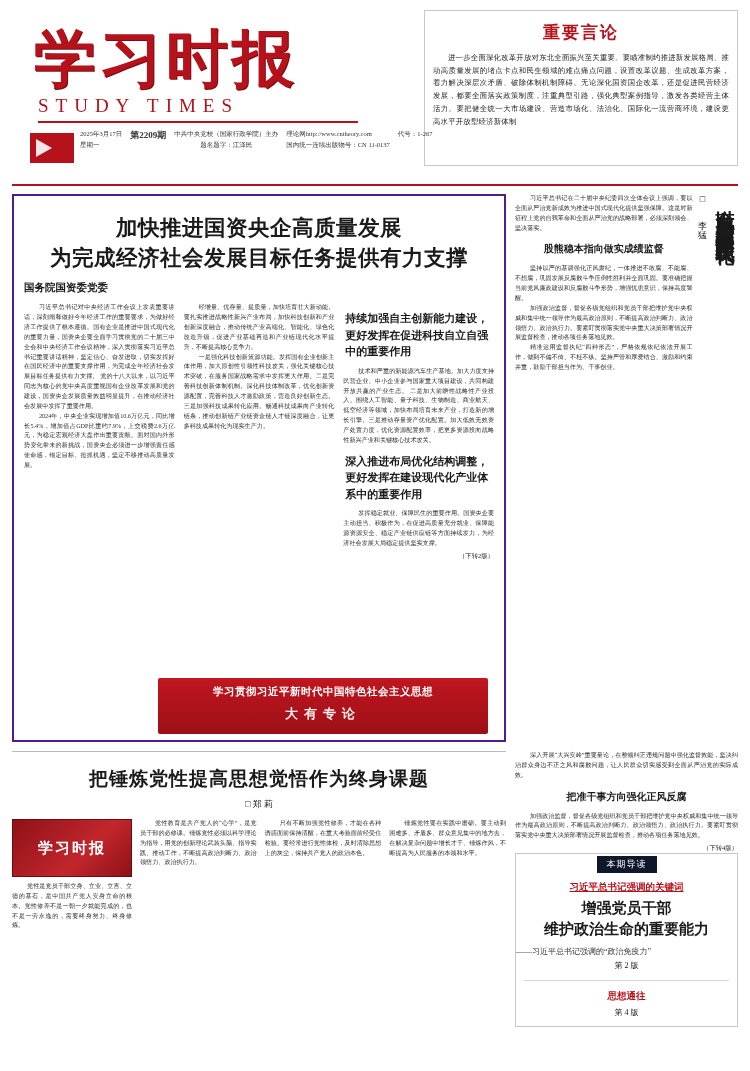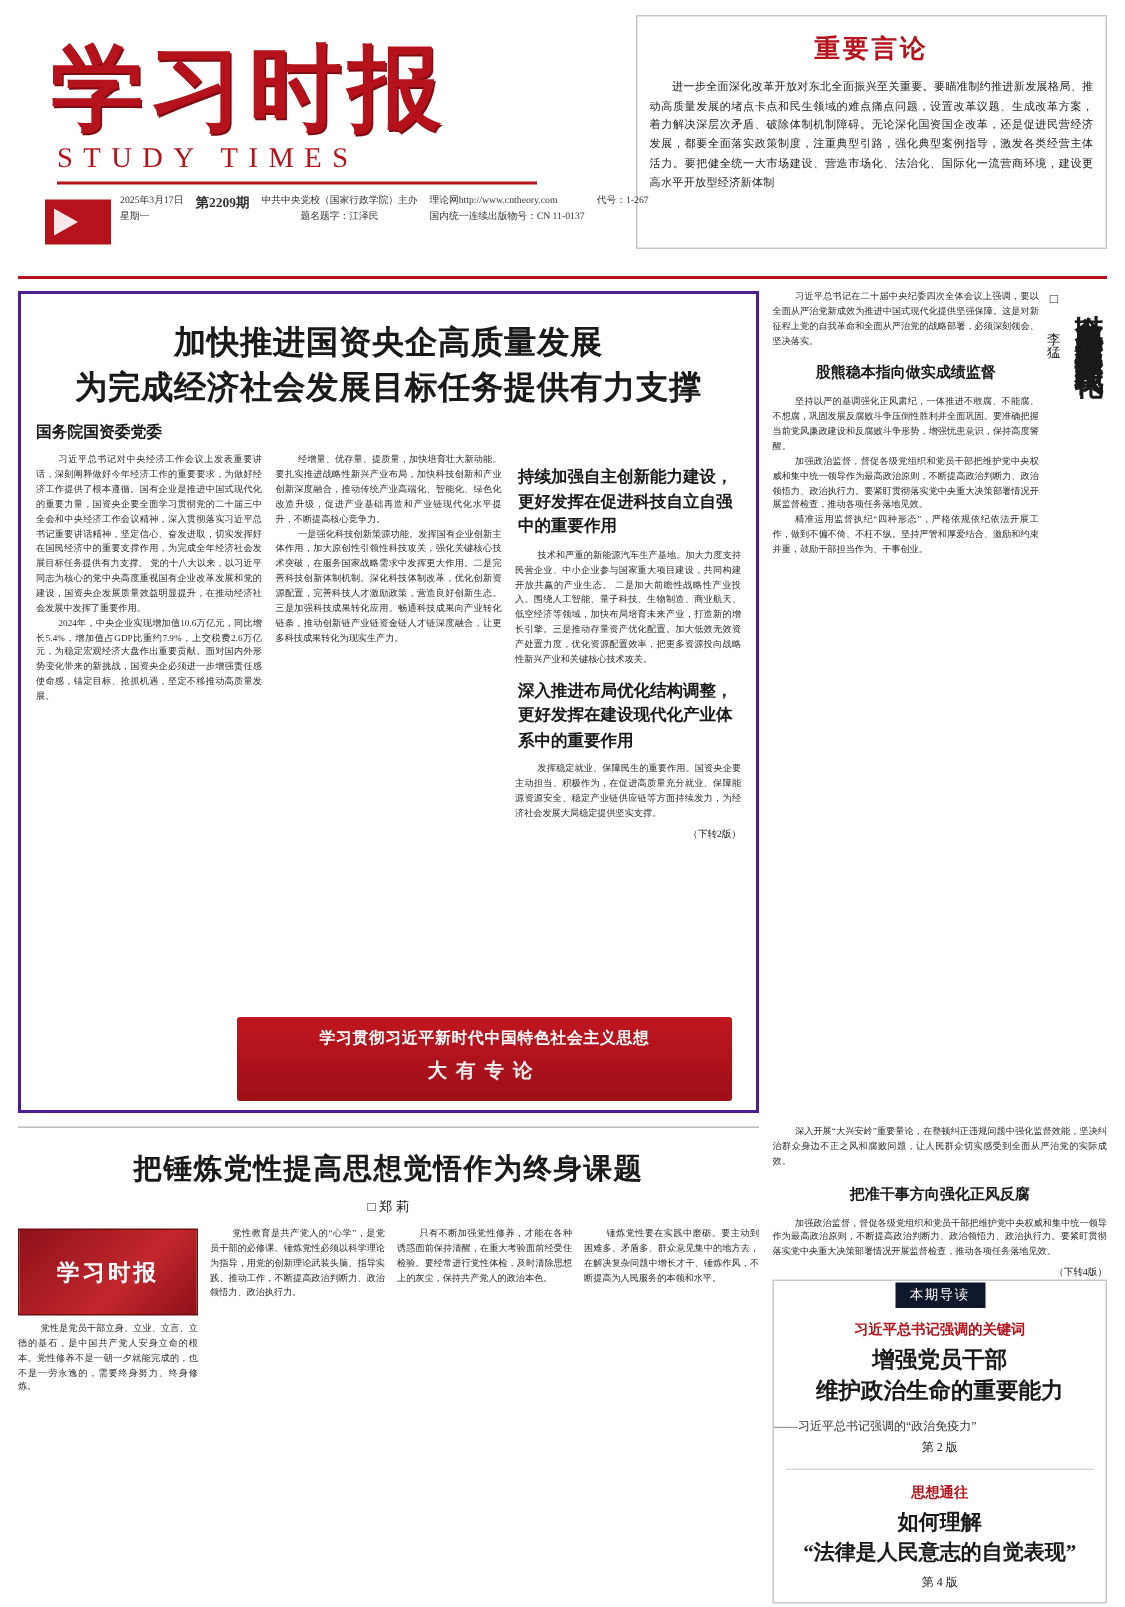--- a/index.html
+++ b/index.html
@@ -121,21 +121,21 @@
   }
 
   .bright{flex:1;margin-left:9px;}
   .guide-box{border:1px solid #c9c9c9;padding:0 0 8px 0;}
   .guide-tab{
     background:#0f172a;color:#fff;font-size:9px;font-weight:normal;
     display:inline-block;padding:2px 10px;letter-spacing:1px;
     position:relative;left:50%;transform:translateX(-50%);
     top:-1px;
   }
-  .g-kicker{color:#b5121b;text-align:center;font-size:9.5px;font-weight:bold;margin:7px 0 4px;}
+  .g-kicker{color:#b5121b;text-align:center;font-size:9.5px;font-weight:bold;margin:7px 0 4px;text-decoration:underline;}
   .g-title{text-align:center;font-size:15px;font-weight:bold;line-height:1.42;margin:2px 8px;}
   .g-sub{text-align:left;font-size:8px;margin-top:5px;color:#333;}
   .g-page{text-align:center;font-size:8px;margin-top:3px;}
   .g-div{border-top:1px solid #d8d8d8;margin:9px 8px;}
   .g-kicker2{color:#b5121b;text-align:center;font-size:9.5px;font-weight:bold;margin:6px 0 4px;}
   .g-title2{text-align:center;font-size:14px;font-weight:bold;line-height:1.45;margin:2px 6px;}
 
   .rtext-small{font-size:6.1px;line-height:1.62;text-align:justify;color:#2a2a2a;}
 </style>
 </head>
@@ -258,21 +258,17 @@
         <div class="guide-tab">本期导读</div>
         <div class="g-kicker">习近平总书记强调的关键词</div>
         <div class="g-title">
           <span>增强党员干部</span><br>
           <span>维护政治生命的重要能力</span>
         </div>
         <div class="g-sub">——习近平总书记强调的“政治免疫力”</div>
         <div class="g-page">第 2 版</div>
         <div class="g-div"></div>
         <div class="g-kicker2">思想通往</div>
-        <div class="g-title2">
-          <span>如何理解</span><br>
-          <span>“法律是人民意志的自觉表现”</span>
-        </div>
         <div class="g-page">第 4 版</div>
       </div>
     </div>
   </div>
 </div>
 
 </body></html>

